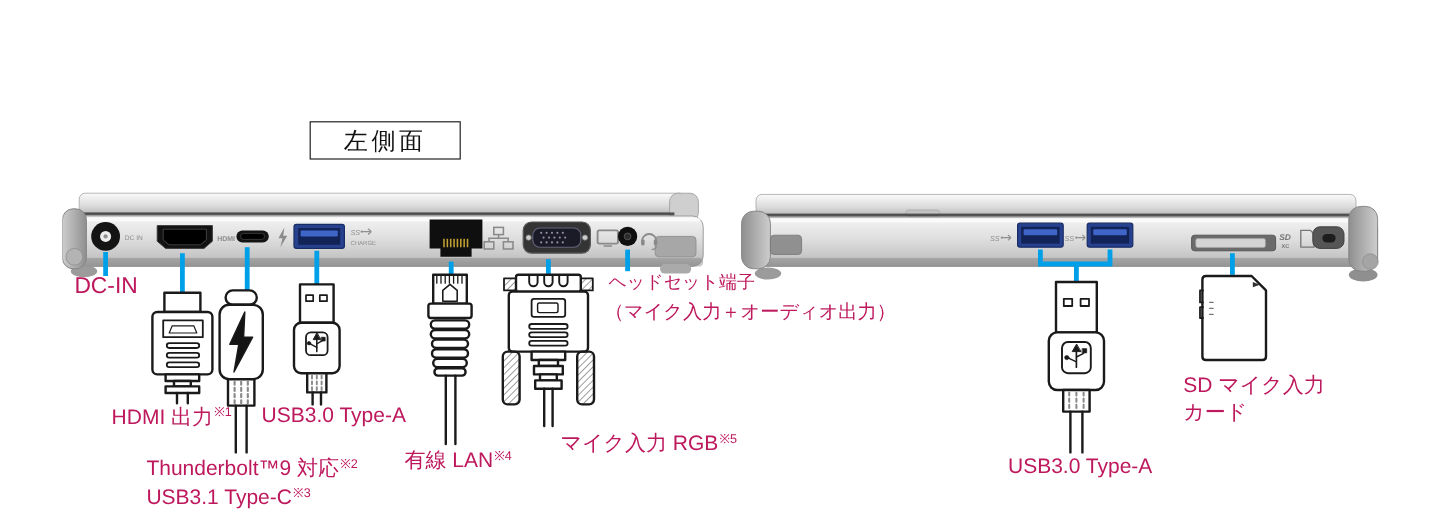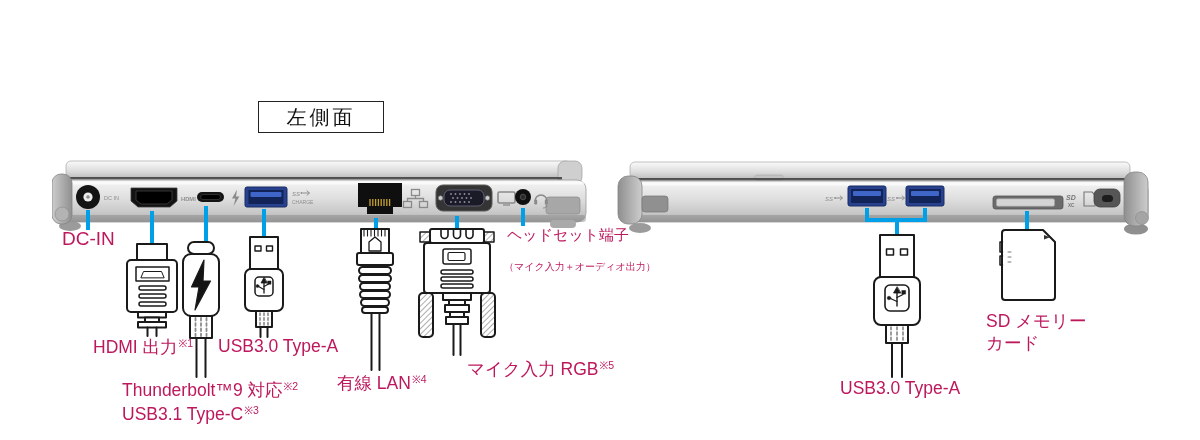--- a/index.html
+++ b/index.html
@@ -17,21 +17,21 @@
   .lbl{position:absolute;font-size:17.5px;color:#be185d;white-space:nowrap;}
   .lbl .sup{font-size:10.5px;vertical-align:6px;margin-left:1px;}
   #lbl-dcin{left:62px;top:198px;font-size:19px;}
   #lbl-hdmi{left:93px;top:305px;}
   #lbl-usbA-L{left:218px;top:306px;}
   #lbl-tb{left:122px;top:348px;}
   #lbl-usbc{left:122px;top:373px;}
   #lbl-lan{left:337px;top:341px;}
   #lbl-rgb{left:467px;top:327px;}
   #lbl-headset{left:507px;top:196px;font-size:15px;}
-  #lbl-headset-sub{left:504px;top:230px;font-size:10px;}
+  #lbl-headset-sub{left:504px;top:220px;font-size:16px;}
   #lbl-usbA-R{left:840px;top:348px;}
   #lbl-sd{left:986px;top:280px;line-height:22px;}
   .micro{font-family:"Liberation Sans",sans-serif;}
 </style>
 </head>
 <body>
 
 <div class="stage">
 
   <div class="side-title" id="title-left">左側面</div>
@@ -363,17 +363,17 @@
   <div class="lbl" id="lbl-lan"><span>有線 LAN</span><span class="sup">※4</span></div>
 
   <div class="lbl" id="lbl-rgb"><span>マイク入力 RGB</span><span class="sup">※5</span></div>
 
   <div class="lbl" id="lbl-headset">ヘッドセット端子</div>
   <div class="lbl" id="lbl-headset-sub">（マイク入力＋オーディオ出力）</div>
 
   <div class="lbl" id="lbl-usbA-R">USB3.0 Type-A</div>
 
   <div class="lbl" id="lbl-sd">
-      <div>SD メモリー</div>
+      <div>SD マイク入力</div>
       <div>カード</div>
     </div>
 
 </div>
 
 </body></html>

